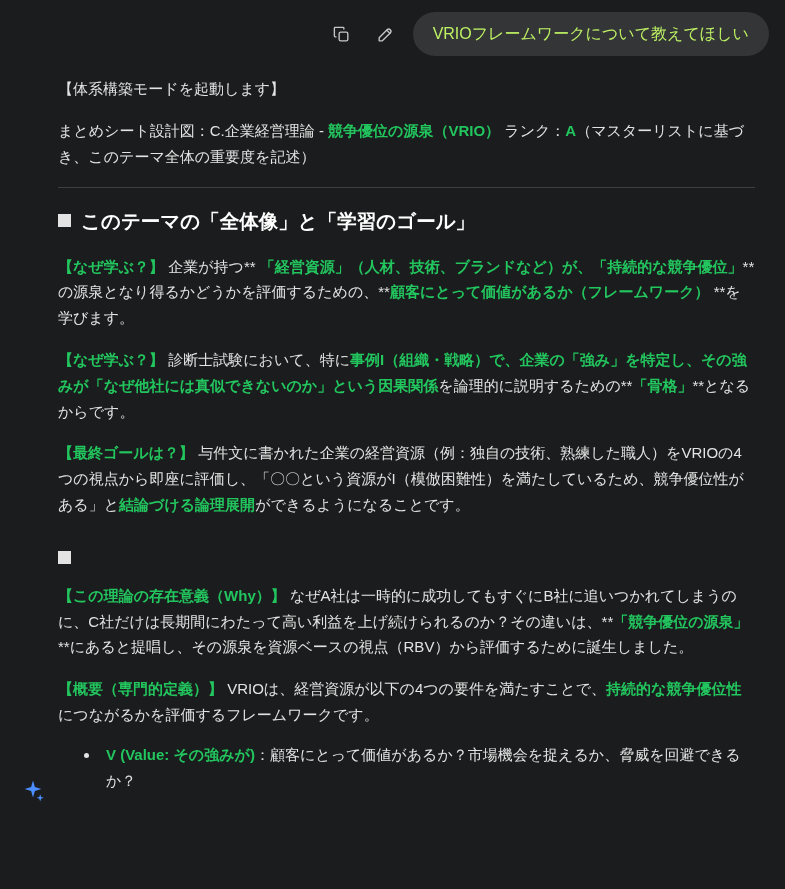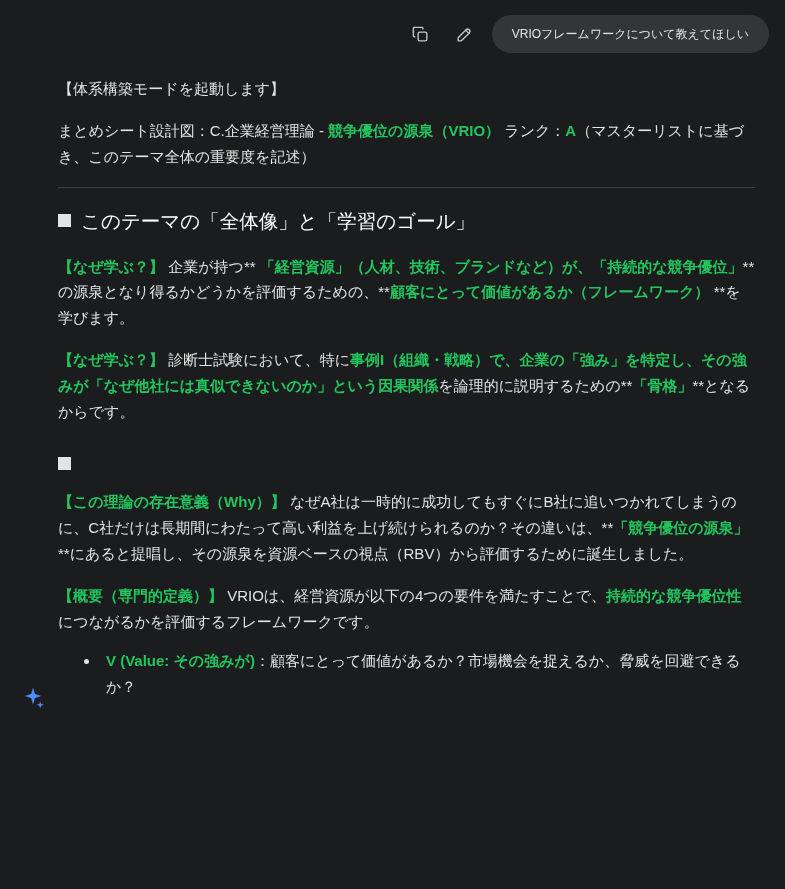--- a/index.html
+++ b/index.html
@@ -38,24 +38,24 @@
     border-radius: 50%;
     display: flex;
     align-items: center;
     justify-content: center;
     cursor: pointer;
     flex: 0 0 auto;
   }
   .icon-btn svg { display: block; }
   .user-bubble {
     background: #333537;
-    color: #e5e5e5;
+    color: #bef264;
     border-radius: 22px;
     padding: 11px 20px;
-    font-size: 12px;
+    font-size: 16px;
     line-height: 1.4;
     max-width: 520px;
     white-space: nowrap;
     overflow: hidden;
     text-overflow: ellipsis;
   }
 
   
   .model-row {
     display: flex;
@@ -83,21 +83,21 @@
   }
   p.para.tight { margin-bottom: 14px; }
   .bold { font-weight: bold; color: #22c55e; }
   hr.sep {
     border: 0;
     border-top: 1px solid #3c3f41;
     margin: 18px 0 20px 0;
   }
   h2.section {
     font-size: 19.5px;
-    font-weight: normal;
+    font-weight: bold;
     color: #ffffff;
     margin: 0 0 18px 0;
     line-height: 1.4;
     display: flex;
     align-items: baseline;
     gap: 10px;
   }
   .sq {
     display: inline-block;
     width: 13px;
@@ -171,20 +171,21 @@
 
       <h2 class="section">
         <span class="sq"></span>
         <span>このテーマの「全体像」と「学習のゴール」</span>
       </h2>
 
       <p class="para"><span class="bold">【なぜ学ぶ？】</span><span> 企業が持つ** </span><span class="bold">「経営資源」（人材、技術、ブランドなど）が、「持続的な競争優位」</span><span>**の源泉となり得るかどうかを評価するための、**</span><span class="bold">顧客にとって価値があるか（フレームワーク）</span><span> **を学びます。</span></p>
 
       <p class="para"><span class="bold">【なぜ学ぶ？】</span><span> 診断士試験において、特に</span><span class="bold">事例I（組織・戦略）で、企業の「強み」を特定し、その強みが「なぜ他社には真似できないのか」という因果関係</span><span>を論理的に説明するための**</span><span class="bold">「骨格」</span><span>**となるからです。</span></p>
 
+      <p class="para"><span class="bold">【最終ゴールは？】</span><span> 与件文に書かれた企業の経営資源（例：独自の技術、熟練した職人）をVRIOの4つの視点から即座に評価し、「〇〇という資源がI（模倣困難性）を満たしているため、競争優位性がある」と</span><span class="bold">結論づける論理展開</span><span>ができるようになることです。</span></p>
 
       <h2 class="section" style="margin-top:34px">
         <span class="sq"></span>
       </h2>
 
       <p class="para"><span class="bold">【この理論の存在意義（Why）】</span><span> なぜA社は一時的に成功してもすぐにB社に追いつかれてしまうのに、C社だけは長期間にわたって高い利益を上げ続けられるのか？その違いは、**</span><span class="bold">「競争優位の源泉」</span><span> **にあると提唱し、その源泉を資源ベースの視点（RBV）から評価するために誕生しました。</span></p>
 
       <p class="para tight"><span class="bold">【概要（専門的定義）】</span><span> VRIOは、経営資源が以下の4つの要件を満たすことで、</span><span class="bold">持続的な競争優位性</span><span>につながるかを評価するフレームワークです。</span></p>
 
       <ul class="bullets">

